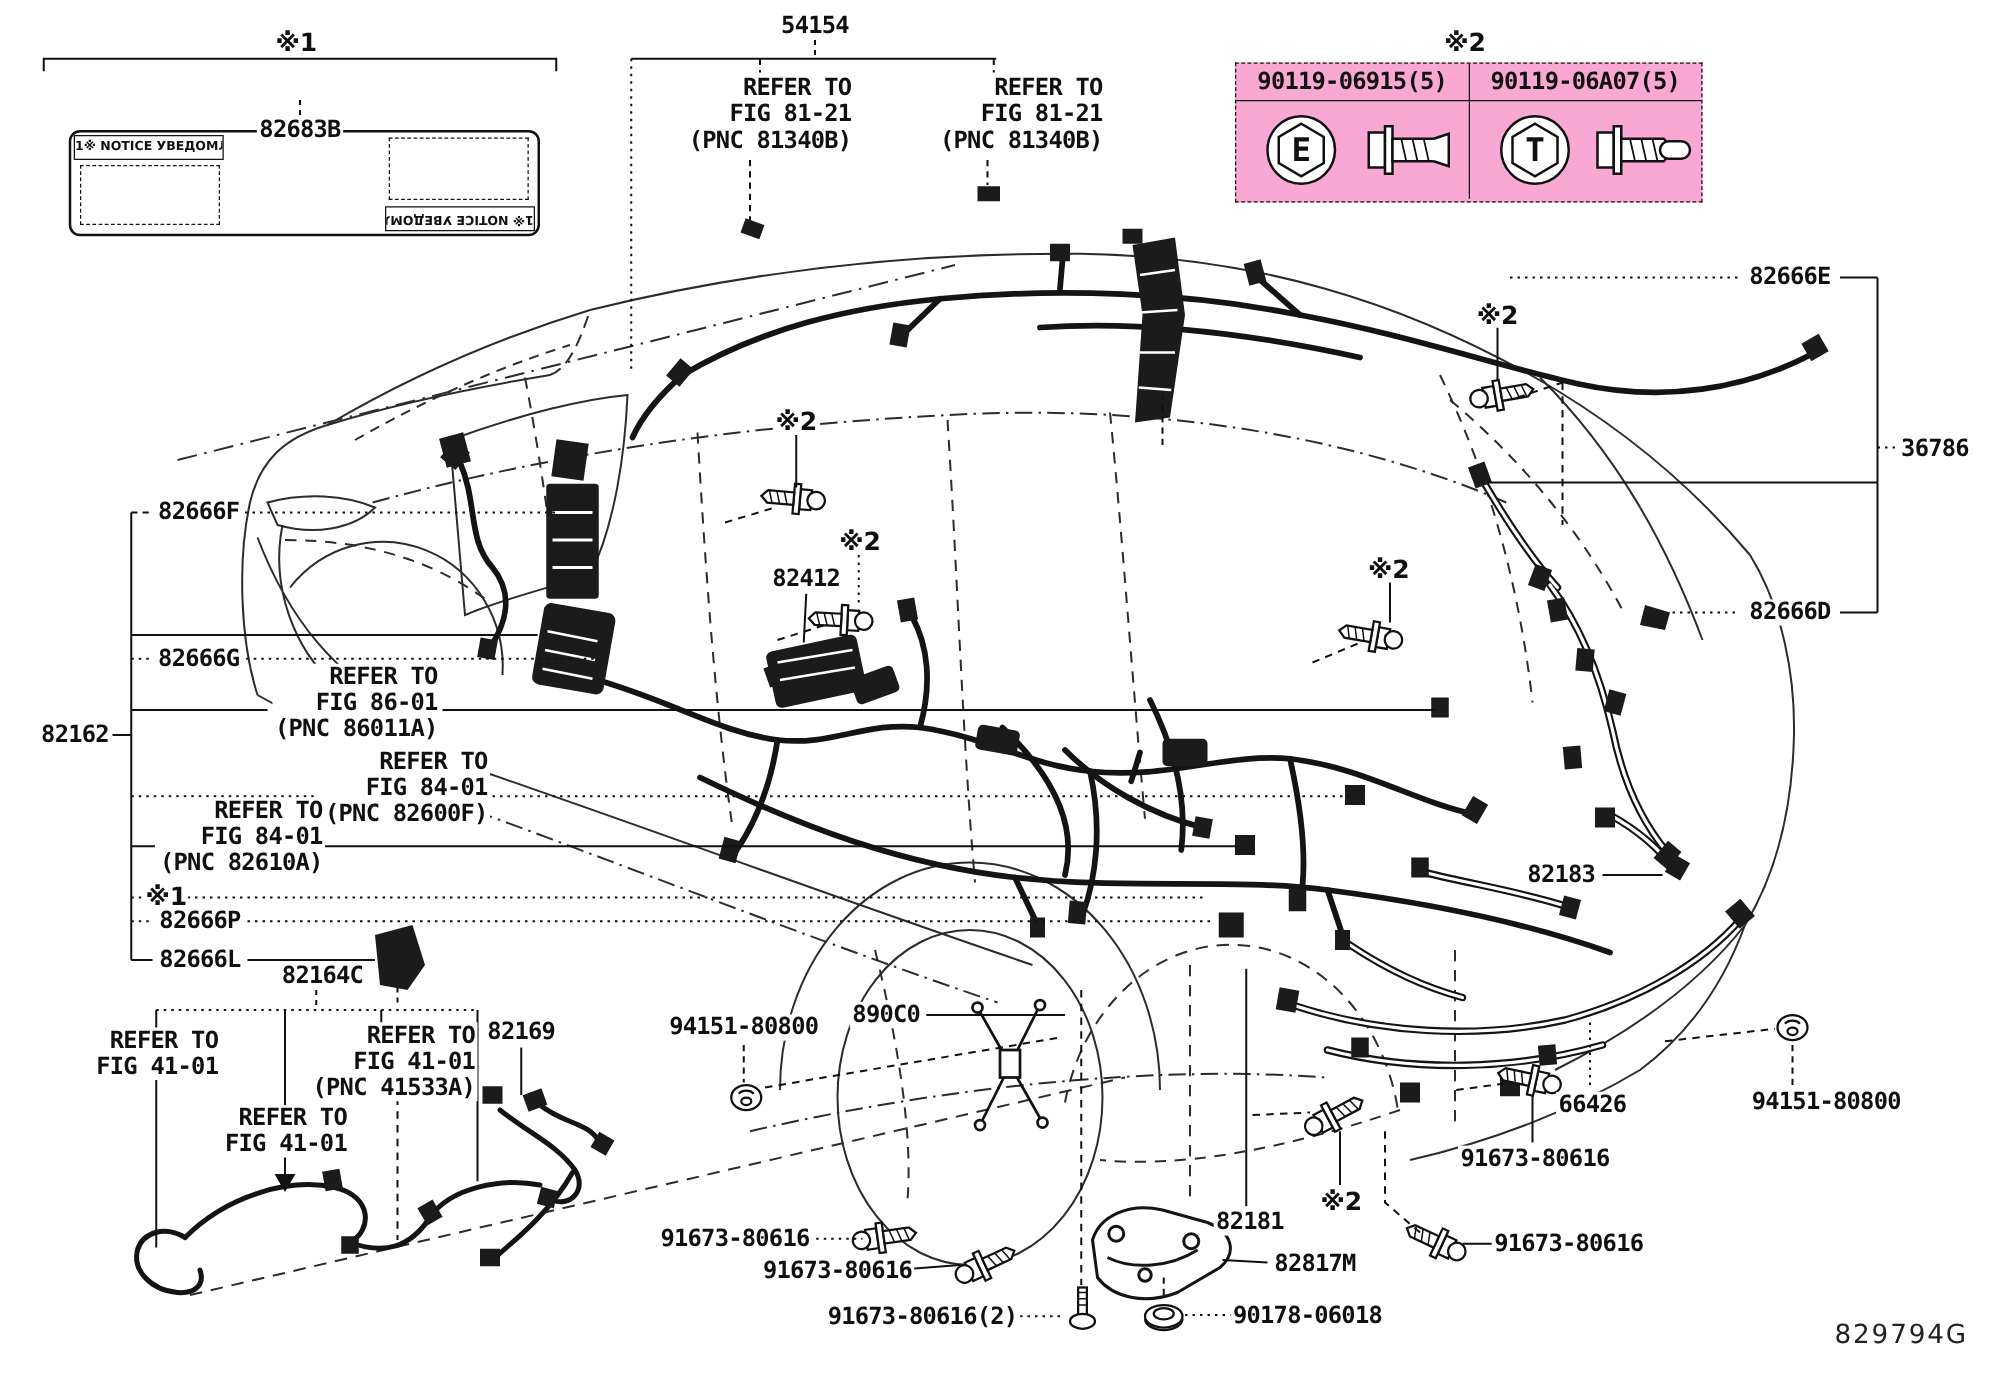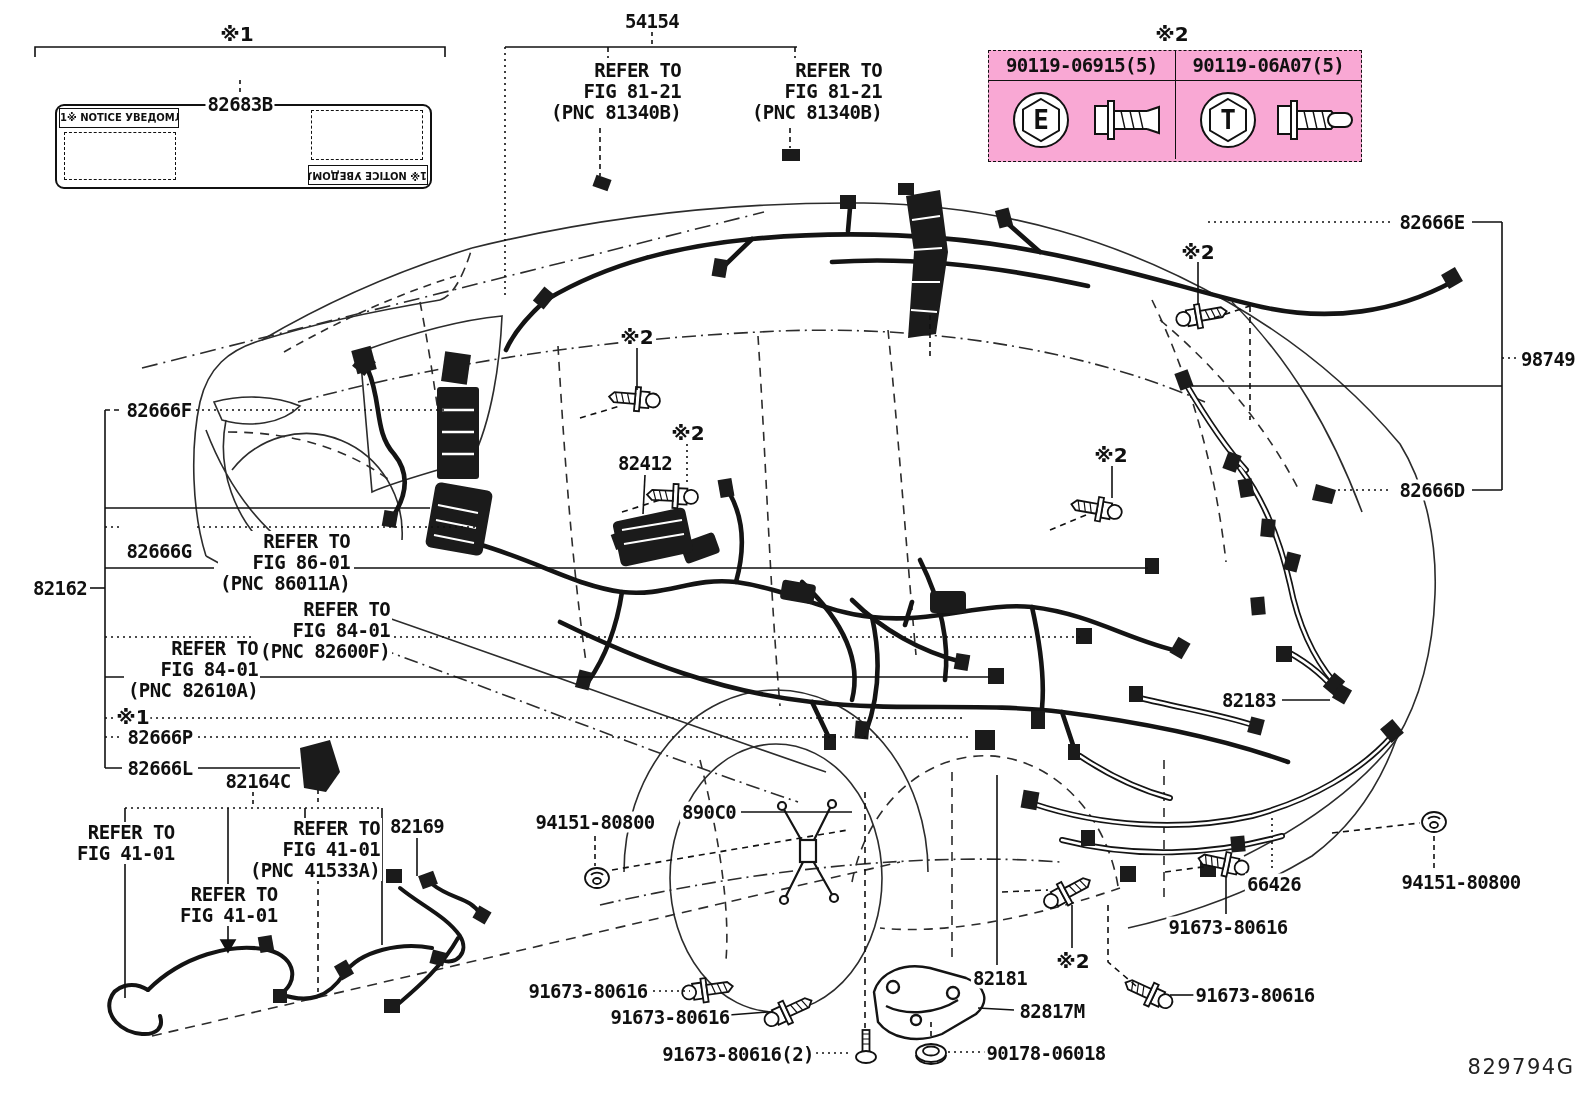--- a/index.html
+++ b/index.html
@@ -365,24 +365,24 @@
       <div class="callout pn" style="left: 240px; top: 68px; margin-top: 36px;">82683B</div>
       <div class="callout pn" style="left: 652px; top: 21px;">54154</div>
       <div class="callout pn tl" style="left: 549px; top: 60px;">REFER TO
 FIG 81-21
 (PNC 81340B)</div>
       <div class="callout pn tl" style="left: 750px; top: 60px;">REFER TO
 FIG 81-21
 (PNC 81340B)</div>
       <div class="callout mark" style="left: 1172px; top: 34px;">※2</div>
       <div class="callout pn" style="left: 1432px; top: 222px;">82666E</div>
-      <div class="callout pn" style="left: 1548px; top: 359px;">98749</div>
+      <div class="callout pn" style="left: 1548px; top: 359px;">36786</div>
       <div class="callout pn" style="left: 1432px; top: 490px;">82666D</div>
       <div class="callout pn" style="left: 159px; top: 410px;">82666F</div>
-      <div class="callout pn" style="left: 159px; top: 527px; margin-top: 24px;">82666G</div>
+      <div class="callout pn" style="left: 159px; top: 527px;">82666G</div>
       <div class="callout pn" style="left: 60px; top: 588px;">82162</div>
       <div class="callout pn tl" style="left: 218px; top: 531px;">REFER TO
 FIG 86-01
 (PNC 86011A)</div>
       <div class="callout pn tl" style="left: 258px; top: 599px;">REFER TO
 FIG 84-01
 (PNC 82600F)</div>
       <div class="callout pn tl" style="left: 126px; top: 638px;">REFER TO
 FIG 84-01
 (PNC 82610A)</div>

